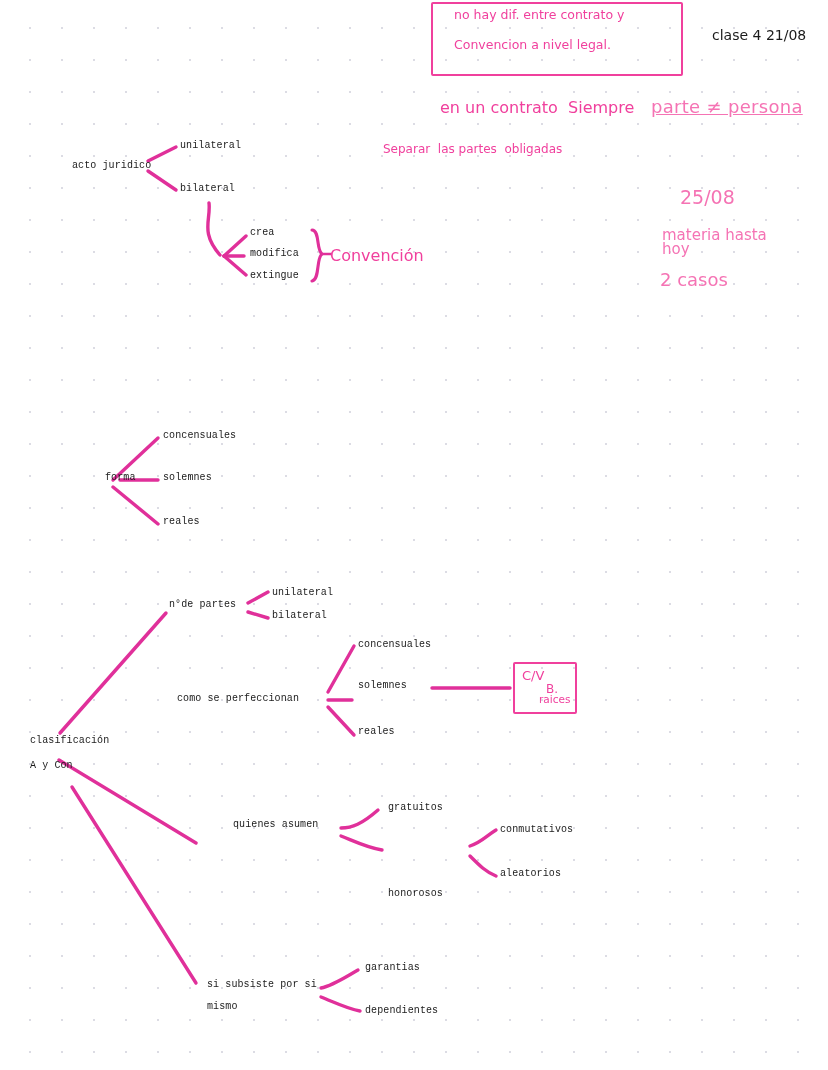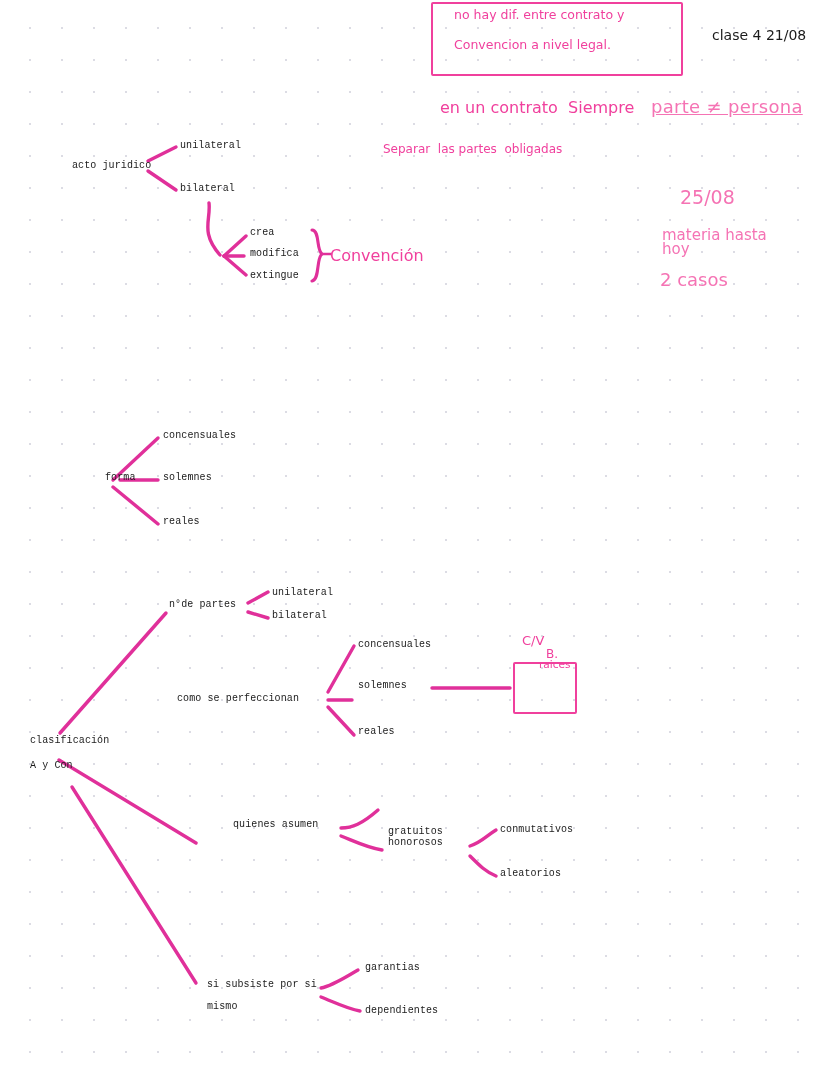--- a/index.html
+++ b/index.html
@@ -150,29 +150,29 @@
   <div class="node" style="left:169px;top:598px;">n°de partes</div>
   <div class="node" style="left:272px;top:586px;">unilateral</div>
   <div class="node" style="left:272px;top:609px;">bilateral</div>
 
   <div class="node" style="left:177px;top:692px;">como se perfeccionan</div>
   <div class="node" style="left:358px;top:638px;">concensuales</div>
   <div class="node" style="left:358px;top:679px;">solemnes</div>
   <div class="node" style="left:358px;top:725px;">reales</div>
 
   <div class="boxnote" style="left:513px;top:662px;width:64px;height:52px;"></div>
-  <div class="cvwrap" style="left:513px;top:627px;width:64px;height:47px;">
+  <div class="cvwrap" style="left:513px;top:662px;width:64px;height:47px;">
     <div class="cv1" style="left:9px;top:6px;">C/V</div>
     <div class="cv2" style="left:33px;top:20px;">B.</div>
     <div class="cv3" style="left:10px;top:31px;">raices</div>
   </div>
 
   <div class="node" style="left:233px;top:818px;">quienes asumen</div>
-  <div class="node" style="left:388px;top:801px;margin-top:24px;">gratuitos</div>
-  <div class="node" style="left:388px;top:836px;">honorosos</div>
+  <div class="node" style="left:388px;top:801px;">gratuitos</div>
+  <div class="node" style="left:388px;top:887px;">honorosos</div>
   <div class="node" style="left:500px;top:823px;">conmutativos</div>
   <div class="node" style="left:500px;top:867px;">aleatorios</div>
 
   <div class="node" style="left:207px;top:978px;">si subsiste por si</div>
   <div class="node" style="left:207px;top:1000px;">mismo</div>
   <div class="node" style="left:365px;top:961px;">garantias</div>
   <div class="node" style="left:365px;top:1004px;">dependientes</div>
 
 </div>
 

